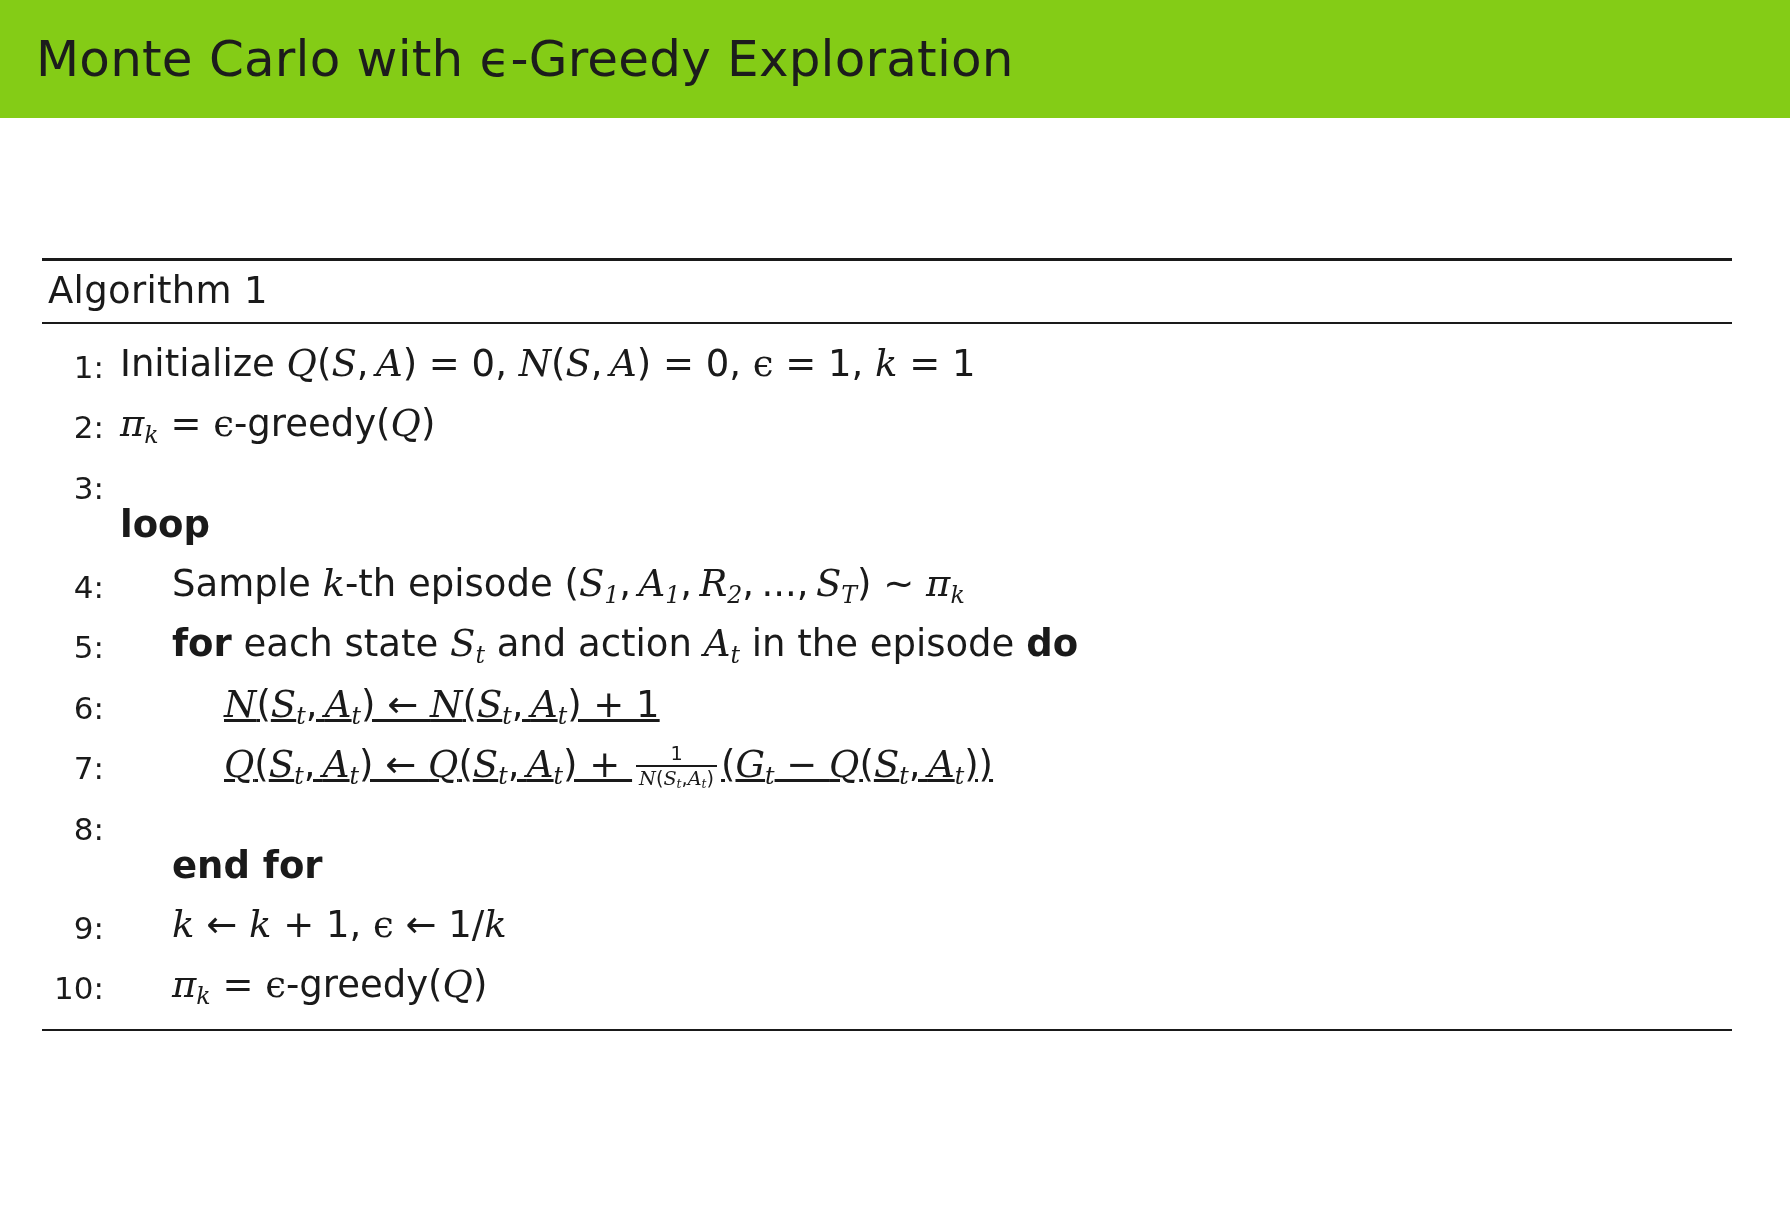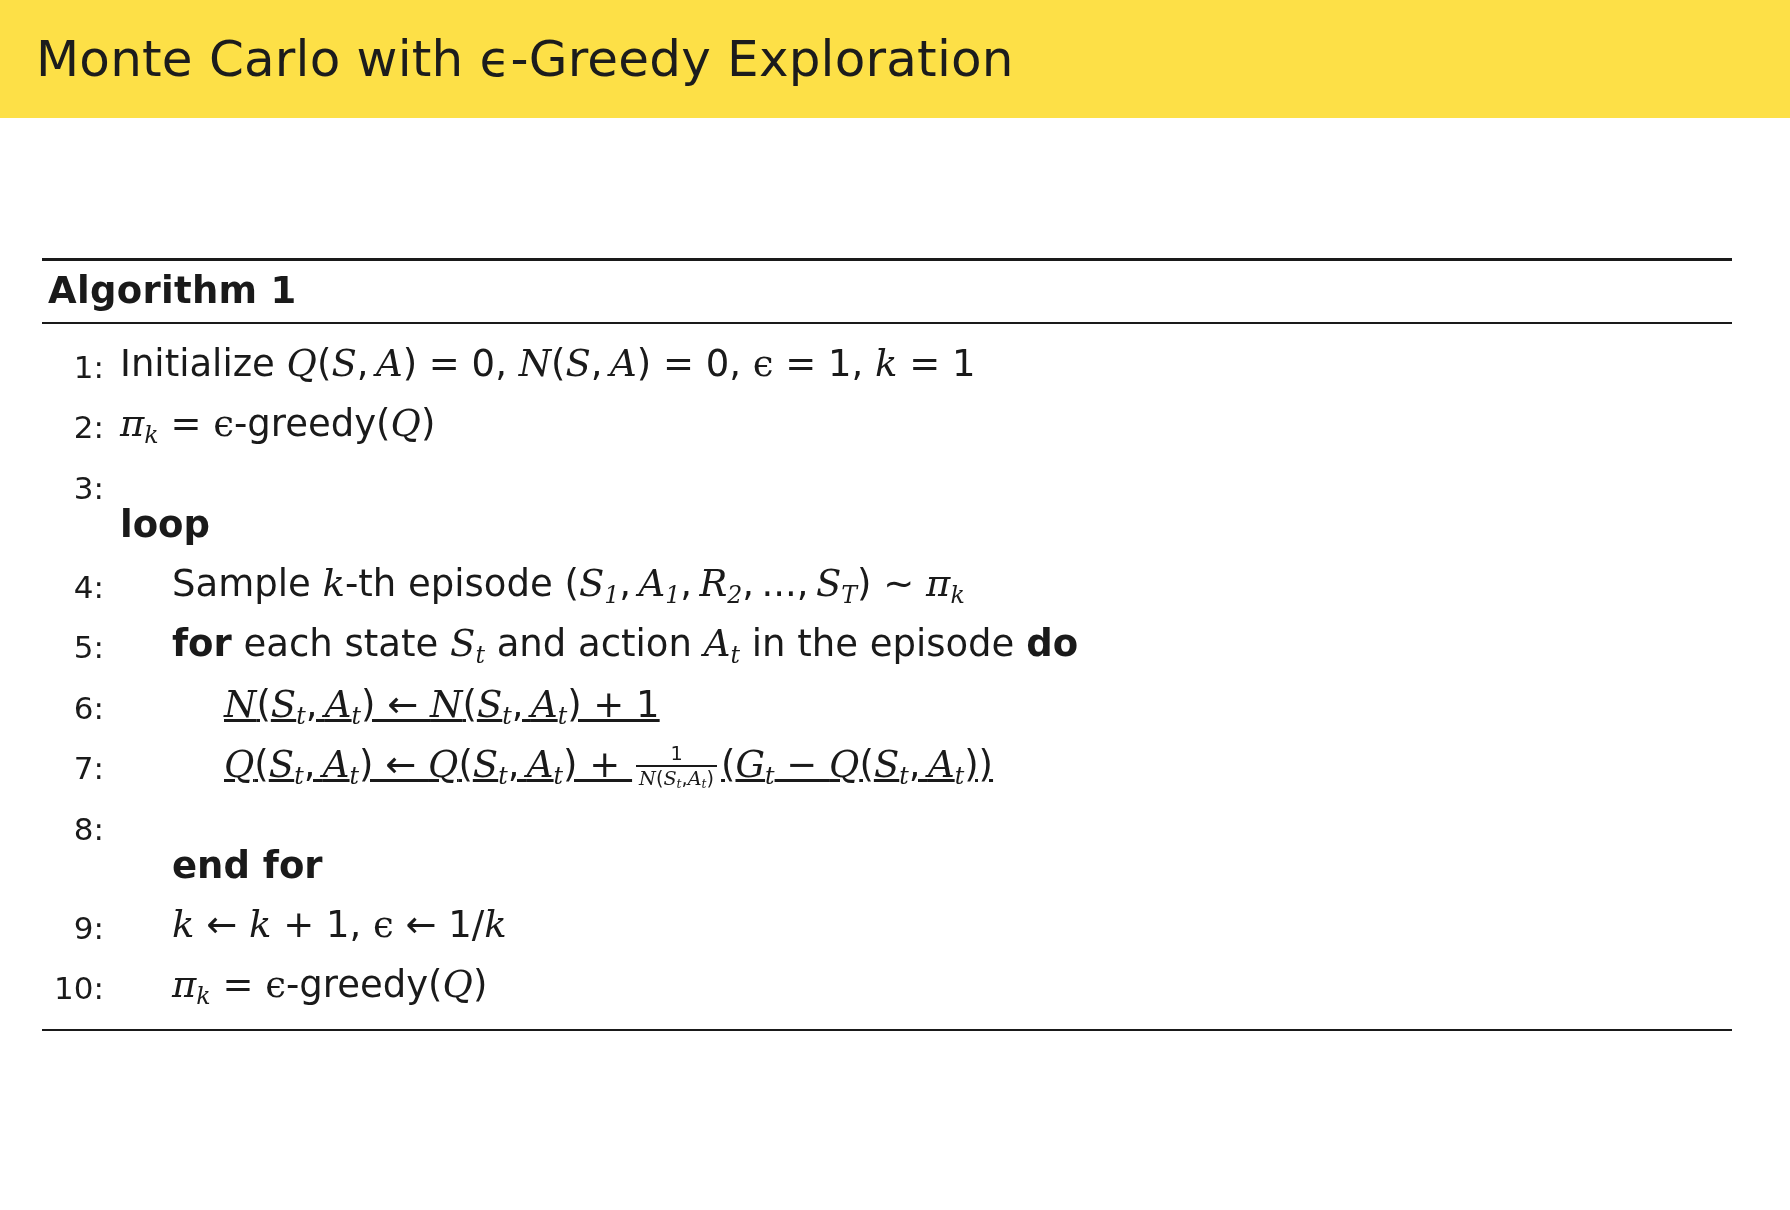--- a/index.html
+++ b/index.html
@@ -9,21 +9,21 @@
   }
   body {
     width: 1790px;
     height: 1210px;
     font-family: "DejaVu Sans", sans-serif;
     color: #1a1a1a;
     overflow: hidden;
   }
 
   .slide-header {
-    background: #fde047;
+    background: #84cc16;
     height: 118px;
     display: flex;
     align-items: center;
     padding: 0 0 0 36px;
     box-sizing: border-box;
   }
   .slide-title {
     font-size: 50px;
     font-weight: 400;
     color: #1c1c1c;
@@ -40,21 +40,21 @@
     width: 1690px;
   }
   .rule-thick {
     border-top: 3px solid #1a1a1a;
   }
   .rule-thin {
     border-top: 2px solid #1a1a1a;
   }
   .algo-caption {
     font-size: 37px;
-    font-weight: bold;
+    font-weight: normal;
     padding: 8px 0 10px 6px;
     letter-spacing: 0.3px;
   }
 
   .algo-lines {
     padding: 10px 0 6px 0;
   }
   .algo-line {
     display: flex;
     align-items: flex-start;

